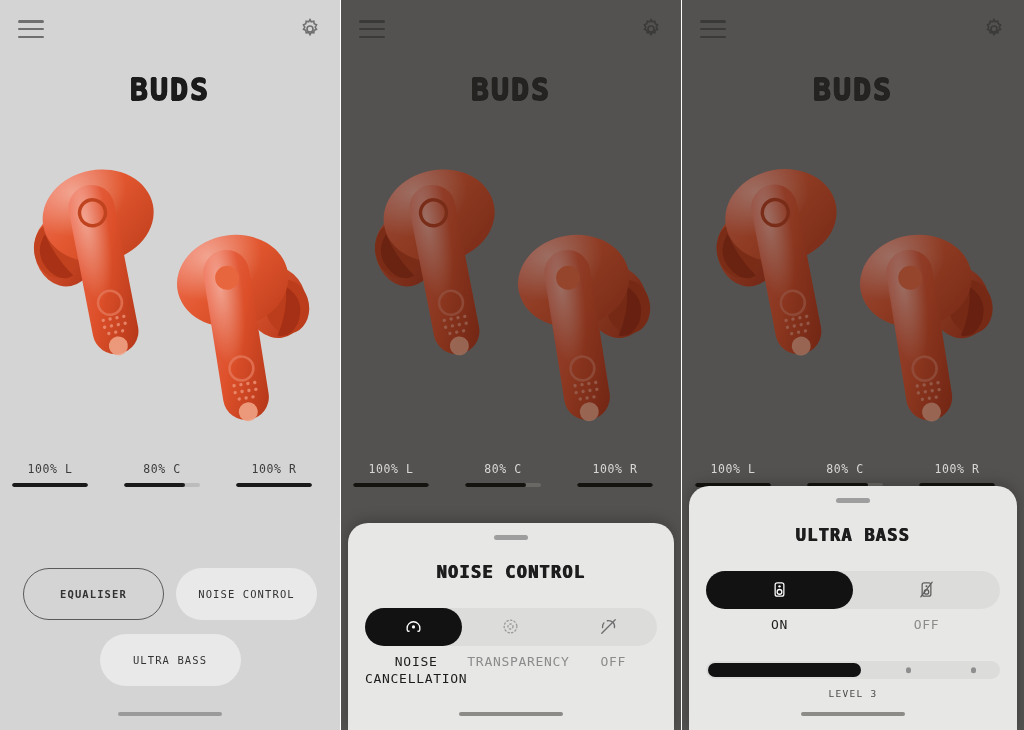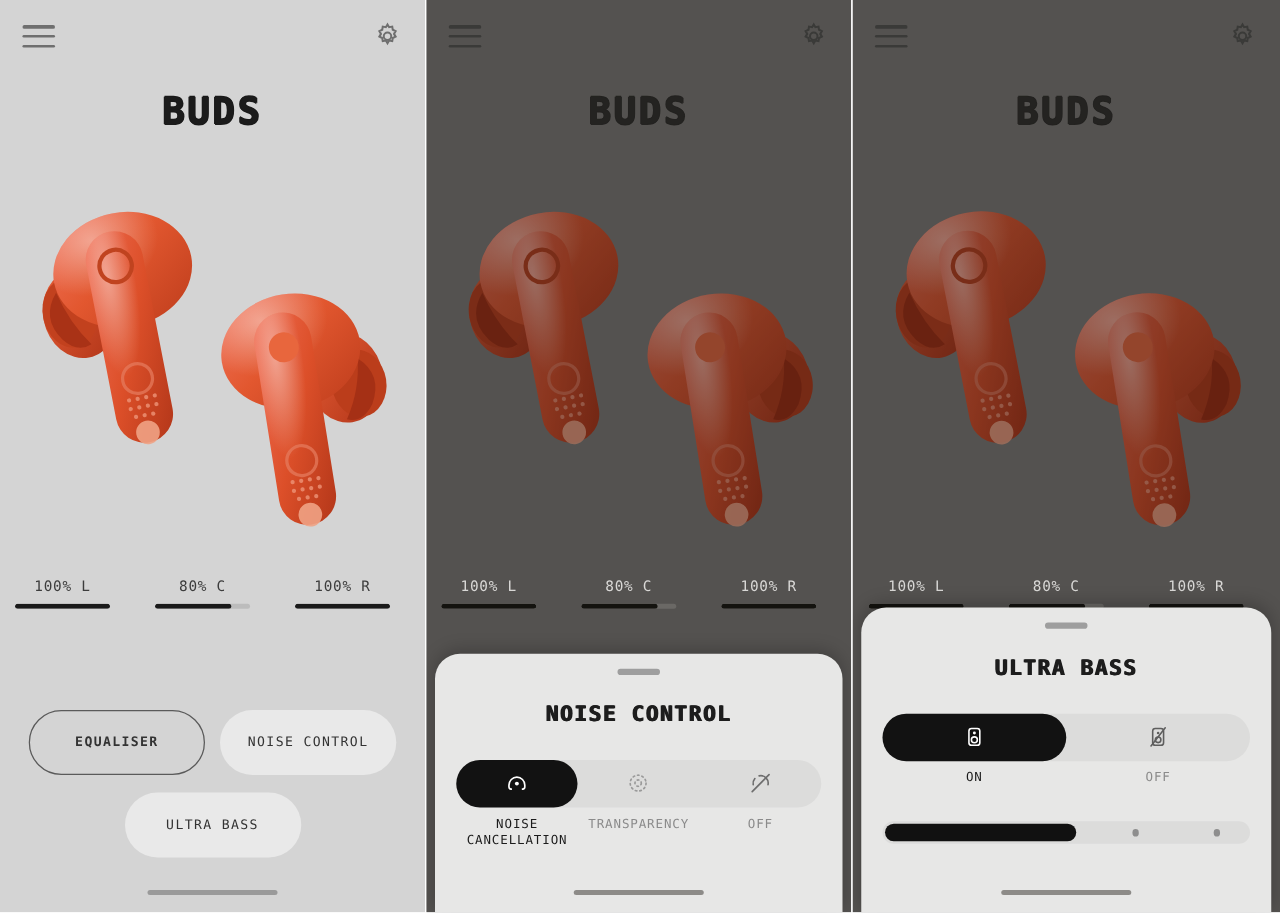--- a/index.html
+++ b/index.html
@@ -220,21 +220,21 @@
   .seg-item.active { background: #121212; }
   .seg-item svg { width: 19px; height: 19px; display: block; }
 
   .seg-labels {
     display: flex;
     margin: 7px 17px 0 17px;
   }
   .seg-label {
     flex: 1;
     text-align: center;
-    font-size: 10px;
+    font-size: 13px;
     letter-spacing: 0.7px;
     line-height: 1.35;
     color: #8b8b8b;
   }
   .seg-label.active { color: #1c1c1c; }
 
   
   .level-wrap { margin: 28px 17px 0 17px; }
   .level-track {
     height: 18px;
@@ -670,19 +670,20 @@
         <div class="seg-label active">ON</div>
         <div class="seg-label">OFF</div>
       </div>
 
       <div class="level-wrap">
         <div class="level-track">
           <div class="level-fill" style="width: 52%;"></div>
           <span class="level-dot" style="left:68%;"></span>
           <span class="level-dot" style="left:90%;"></span>
         </div>
+        <div class="level-label">LEVEL 3</div>
       </div>
 
       <div class="home-ind sheet-home-ind"></div>
     </div>
   </div>
 
 </div>
 
 </body></html>

